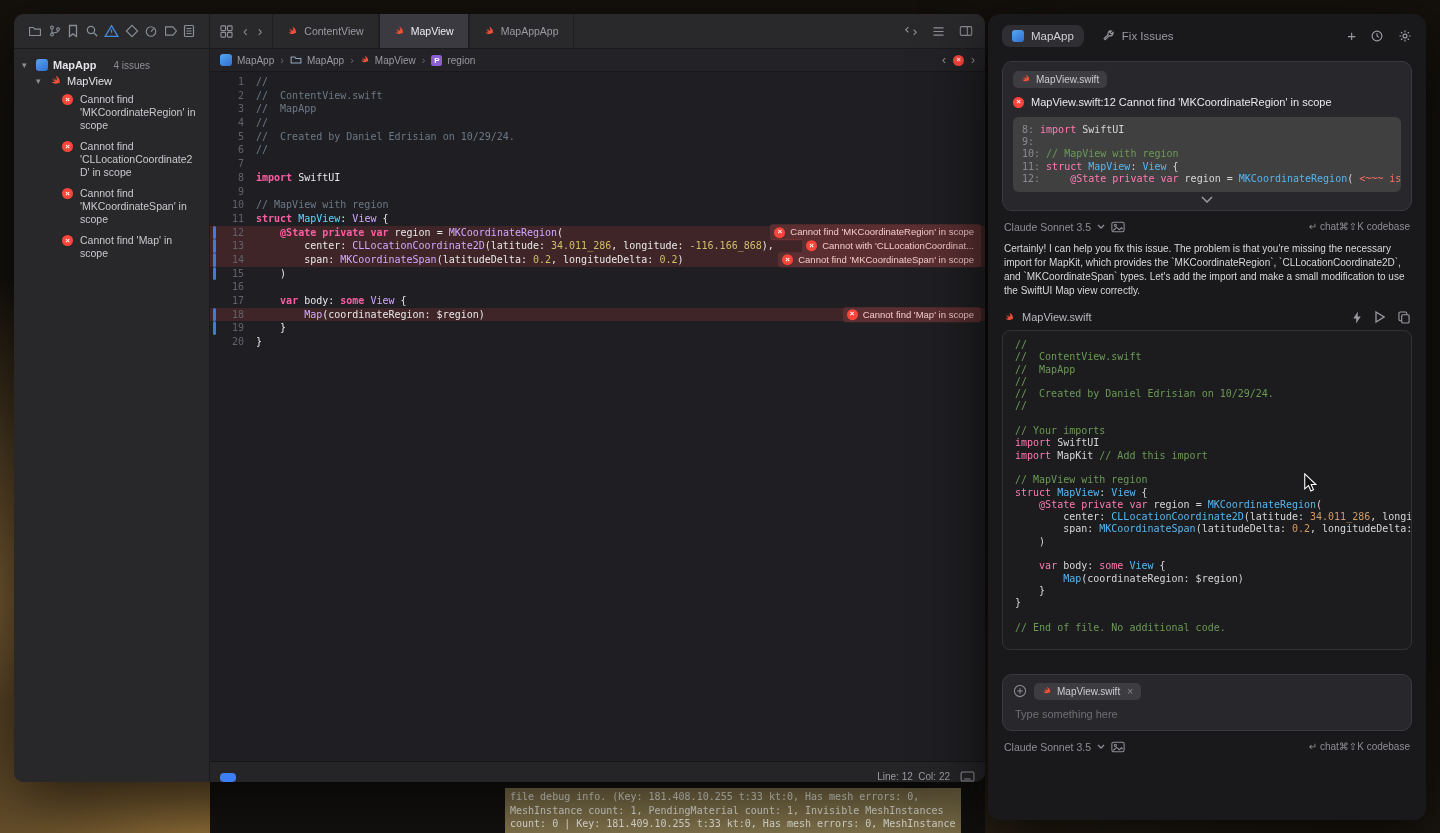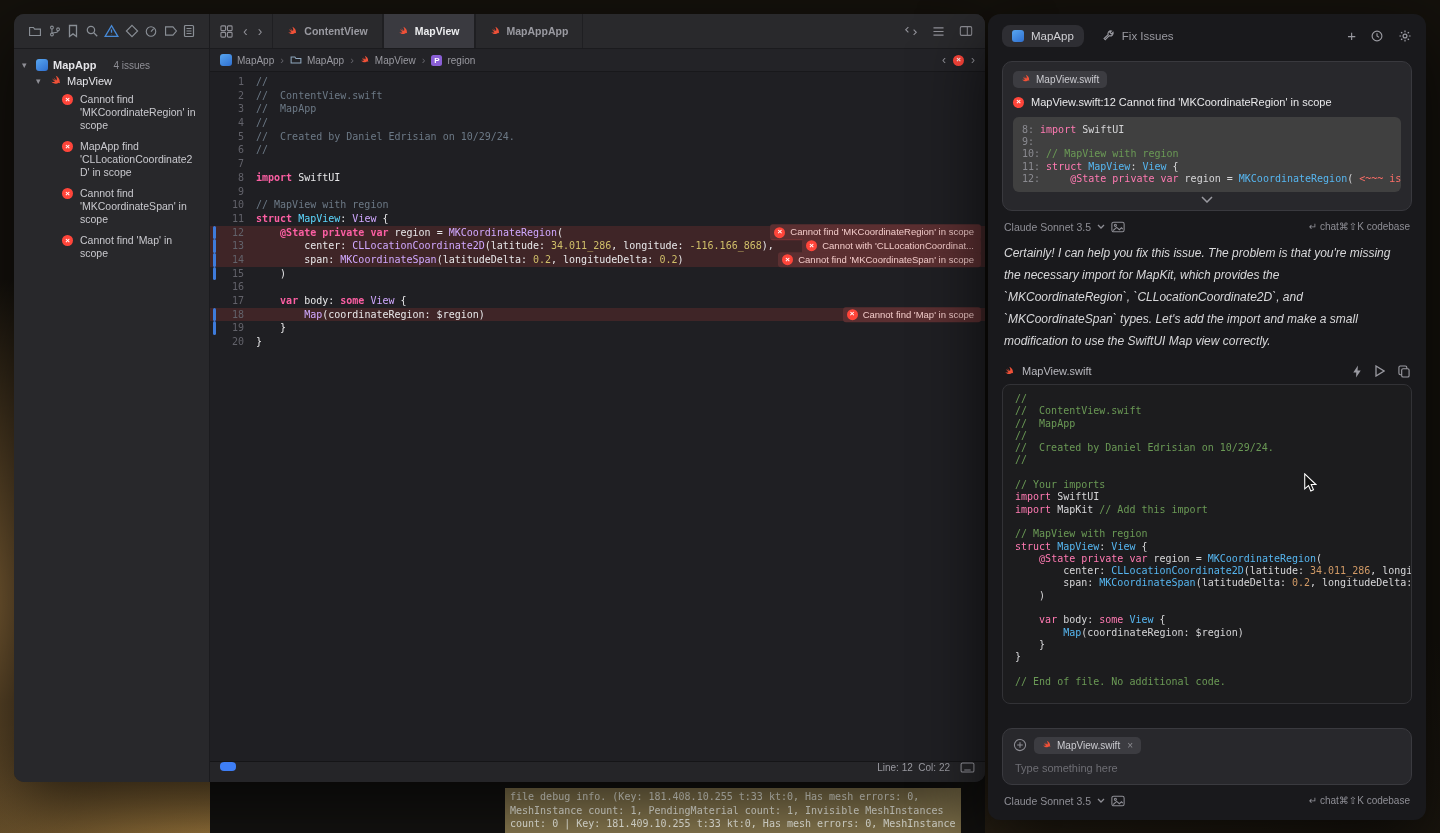--- a/index.html
+++ b/index.html
@@ -16,21 +16,21 @@
     font-family:"DejaVu Sans Mono",monospace;font-size:10px;line-height:13.5px;padding:2px 5px;white-space:pre;}
   
   .xcode{position:absolute;left:14px;top:14px;width:971px;height:768px;background:#262629;border-radius:10px;
     box-shadow:0 25px 70px rgba(0,0,0,.65);z-index:2;overflow:hidden;display:flex;flex-direction:column;}
   .xc-top{height:34px;display:flex;flex:none;background:#2a2a2d;border-bottom:1px solid #1b1b1e;}
   .sb-tools{width:196px;flex:none;display:flex;align-items:center;justify-content:space-between;padding:0 14px;box-sizing:border-box;border-right:1px solid #1b1b1e;}
   .sb-tools .icon{opacity:.85}
   .tabbar{flex:1;display:flex;align-items:stretch;background:#29292c;min-width:0;}
   .tb-left{display:flex;align-items:center;gap:10px;padding:0 10px;color:#8f8f96;}
   .navglyph{font-size:14px;color:#8f8f96;line-height:1;cursor:default}
-  .tab{display:flex;align-items:center;gap:6px;padding:0 14px;font-size:10.5px;color:#9a9aa1;border-left:1px solid #1f1f22;border-right:1px solid #1f1f22;font-weight:bold;}
+  .tab{display:flex;align-items:center;gap:6px;padding:0 14px;font-size:10.5px;color:#9a9aa1;border-left:1px solid #1f1f22;border-right:1px solid #1f1f22;}
   .tab.active{background:#3a3a40;color:#ecedef;}
   .tb-right{margin-left:auto;display:flex;align-items:center;gap:14px;padding:0 12px;}
   
   .breadcrumb{height:22px;flex:none;display:flex;align-items:center;gap:6px;padding:0 10px;background:#232327;
     border-bottom:1px solid #18181b;font-size:10px;color:#9a9aa1;}
   .crumb{display:flex;align-items:center;gap:5px}
   .bc-sep{color:#64646b;font-size:11px}
   .bc-right{margin-left:auto;display:flex;align-items:center;gap:7px;color:#8f8f96;font-size:12px}
   .appicon{width:12px;height:12px;border-radius:3px;background:linear-gradient(145deg,#58a6f0,#2f6fd0);flex:none}
   .propicon{width:11px;height:11px;border-radius:2.5px;background:#8a5fd6;color:#fff;font-size:8px;font-weight:bold;
@@ -62,21 +62,21 @@
   .ccode{white-space:pre;flex:1;min-width:0;color:#e8e8ea;}
   .cpill{position:absolute;right:4px;top:50%;transform:translateY(-50%);display:flex;align-items:center;gap:5px;
     background:#5b2f31;color:#f2cbc9;font-family:"Liberation Sans",sans-serif;font-size:9.5px;
     padding:1px 7px 1px 4px;border-radius:3px;white-space:nowrap;}
   
   .t-cm{color:#6c7986}.t-kw{color:#fc5fa3;font-weight:bold}.t-ty{color:#d0a8ff}.t-tyd{color:#5dd8ff}
   .t-num{color:#d0bf69}.t-pl{color:#e8e8ea}.t-ln{color:#8a8a90}.t-er{color:#ff6e67}
   
   .hl .t-cm{color:#6a9955;font-weight:normal}.hl .t-kw{color:#ff7ab2;font-weight:normal}
   .hl .t-ty{color:#56b6f0}.hl .t-num{color:#d19a66}.hl .t-pl{color:#d6d6d8}
-  .statusbar{height:20px;flex:none;display:flex;align-items:flex-start;background:#252528;border-top:1px solid #151517;
+  .statusbar{height:20px;flex:none;display:flex;align-items:flex-end;background:#252528;border-top:1px solid #151517;
     padding:0 10px;color:#9a9aa1;font-size:10px;gap:10px;}
   .bluepill{width:16px;height:9px;border-radius:4px;background:#3e7ef5;flex:none}
   .pos{margin-left:auto;white-space:pre}
   
   .assistant{position:absolute;left:988px;top:14px;width:438px;height:806px;background:#19191c;border-radius:12px;
     box-shadow:0 25px 70px rgba(0,0,0,.7);z-index:2;overflow:hidden;color:#d6d6d8;}
   .as-head{display:flex;align-items:center;gap:8px;padding:10px 14px 6px 14px;}
   .as-tab{display:flex;align-items:center;gap:7px;font-size:11.5px;color:#d0d0d4;padding:5px 10px;border-radius:8px;}
   .as-tab.active{background:#2e2e33;}
   .as-tab.dim{color:#9a9aa1}
@@ -85,21 +85,21 @@
   .chip{display:inline-flex;align-items:center;gap:5px;background:#3c3c41;border-radius:5px;padding:3px 8px;
     font-size:10px;color:#cbcbd0;}
   .cc-err{display:flex;align-items:center;gap:7px;margin-top:8px;font-size:11px;color:#e8e8ea;}
   .cc-code{margin-top:9px;background:#404040;border-radius:6px;padding:7px 9px;overflow:hidden;
     font-family:"DejaVu Sans Mono",monospace;font-size:10px;}
   .hline{height:12.2px;line-height:12.2px;white-space:pre;}
   .cc-chev{display:flex;justify-content:center;padding:4px 0 1px 0;}
   .modelrow{display:flex;align-items:center;gap:6px;margin:10px 16px 0 16px;font-size:10.5px;color:#8e8e95;}
   .modelrow .right{margin-left:auto;display:flex;align-items:center;}
   .kbd{font-size:10px;color:#8e8e95}
-  .msg{margin:9px 16px 0 16px;font-size:12px;line-height:22px;color:#d8d8da;width:404px;font-style:italic;}
+  .msg{margin:9px 16px 0 16px;font-size:10px;line-height:14px;color:#d8d8da;width:404px;}
   .codecard-head{display:flex;align-items:center;gap:7px;margin:13px 16px 0 16px;font-size:11px;color:#b9b9bf;}
   .codecard-head .right{margin-left:auto;display:flex;align-items:center;gap:13px;color:#9a9aa1;}
   .ai-code{margin:6px 14px 0 14px;background:#1c1c1e;border:1px solid #323236;border-radius:8px;
     padding:8px 12px;height:302px;overflow:hidden;font-family:"DejaVu Sans Mono",monospace;font-size:10px;}
   .ai-code .hline{height:12.3px;line-height:12.3px}
   .inputcard{margin:24px 14px 0 14px;background:#28282c;border:1px solid #3a3a3f;border-radius:10px;padding:8px 10px;}
   .inputrow1{display:flex;align-items:center;gap:7px;}
   .in-x{color:#8b8b90;font-size:10px;margin-left:2px}
   .typein{margin-top:7px;width:100%;background:transparent;border:none;outline:none;color:#d6d6d8;
     font-size:11px;font-family:"Liberation Sans",sans-serif;}
@@ -245,21 +245,21 @@
           </span>
         <span>MapView</span>
       </div>
       <div id="issue-list">
           <div class="issue-item">
             <span class="errdot big">×</span>
             <span class="issue-text">Cannot find 'MKCoordinateRegion' in scope</span>
           </div>
           <div class="issue-item">
             <span class="errdot big">×</span>
-            <span class="issue-text">MapApp find 'CLLocationCoordinate2D' in scope</span>
+            <span class="issue-text">Cannot find 'CLLocationCoordinate2D' in scope</span>
           </div>
           <div class="issue-item">
             <span class="errdot big">×</span>
             <span class="issue-text">Cannot find 'MKCoordinateSpan' in scope</span>
           </div>
           <div class="issue-item">
             <span class="errdot big">×</span>
             <span class="issue-text">Cannot find 'Map' in scope</span>
           </div>
         </div>

